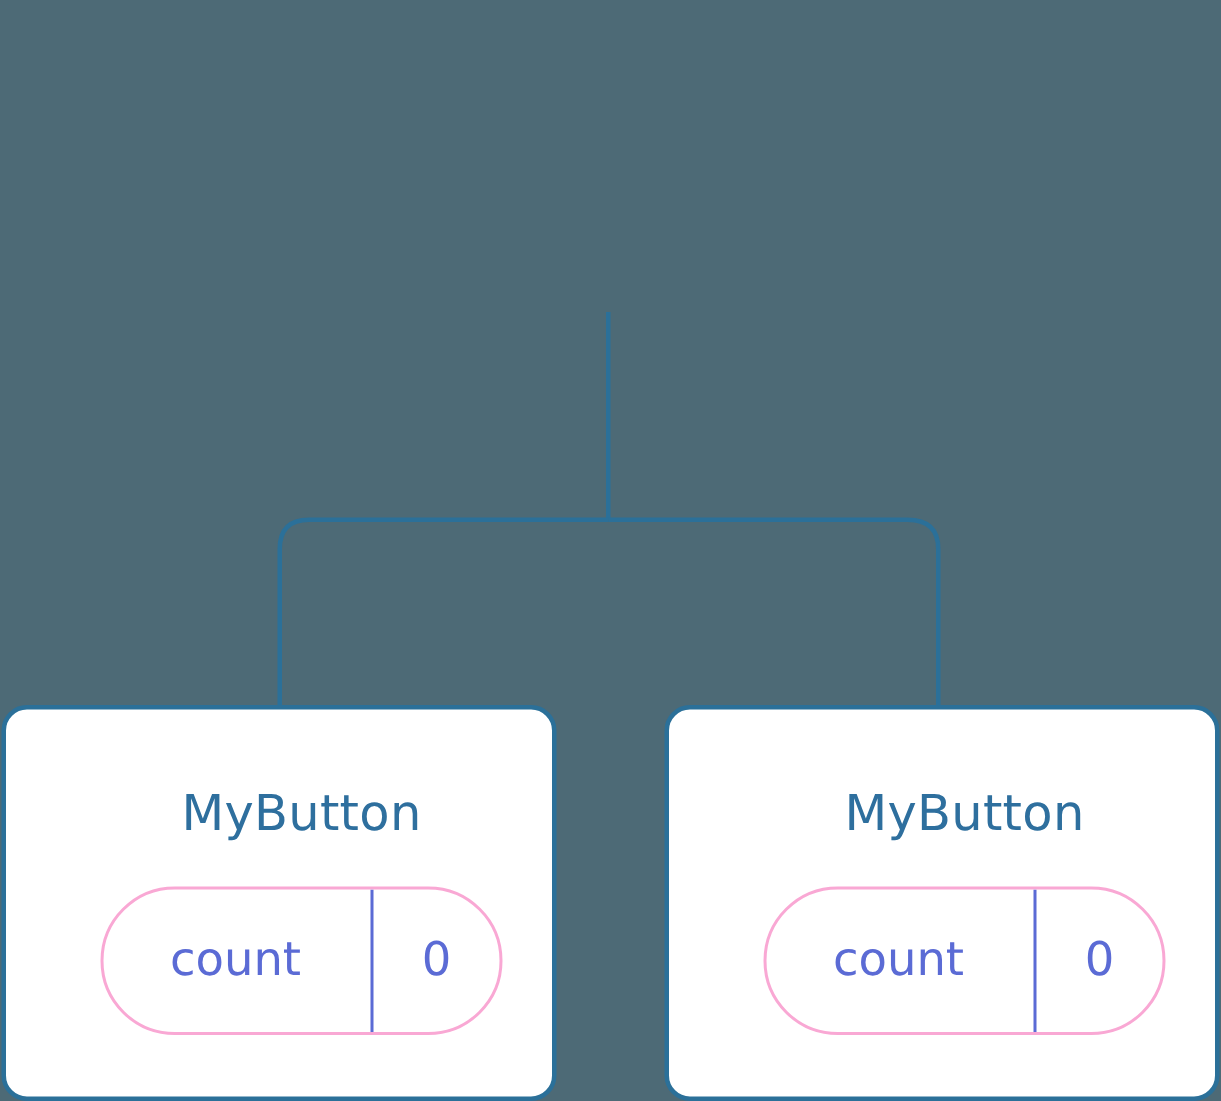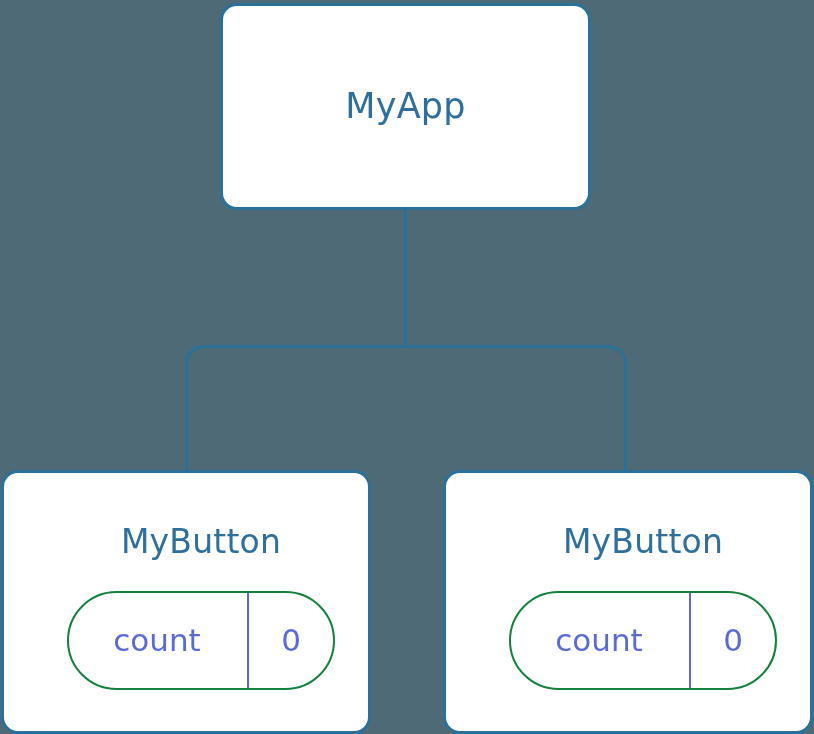--- a/index.html
+++ b/index.html
@@ -76,21 +76,21 @@
     font-weight: 400;
     margin-top: 52px;
   }
 
   
   .state-pill {
     box-sizing: border-box;
     margin-top: 33px;
     width: 268px;
     height: 99px;
-    border: 2px solid #15803d;
+    border: 2px solid #f9a8d4;
     border-radius: 50px;
     display: flex;
     align-items: stretch;
     background: #ffffff;
     overflow: hidden;
   }
   .state-key,
   .state-val {
     display: flex;
     align-items: center;
@@ -116,23 +116,20 @@
 
   <svg id="edges" viewBox="0 0 814 734" width="814" height="734" xmlns="http://www.w3.org/2000/svg">
 
     <path d="M 405.5 208 L 405.5 346.5" fill="none" stroke="#2b7099" stroke-width="3" stroke-linecap="butt"></path>
 
     <path d="M 405.5 346.5 L 206 346.5 Q 186.5 346.5 186.5 366 L 186.5 472" fill="none" stroke="#2b7099" stroke-width="3" stroke-linecap="butt" stroke-linejoin="round"></path>
 
     <path d="M 405.5 346.5 L 605 346.5 Q 625.5 346.5 625.5 366 L 625.5 472" fill="none" stroke="#2b7099" stroke-width="3" stroke-linecap="butt" stroke-linejoin="round"></path>
   </svg>
 
-  <div class="node node-root">
-    <div class="node-title">MyApp</div>
-  </div>
 
   <div class="node node-child node-child-left">
     <div class="node-title">MyButton</div>
     <div class="state-pill">
       <div class="state-key">count</div>
       <div class="state-val">0</div>
     </div>
   </div>
 
   <div class="node node-child node-child-right">

